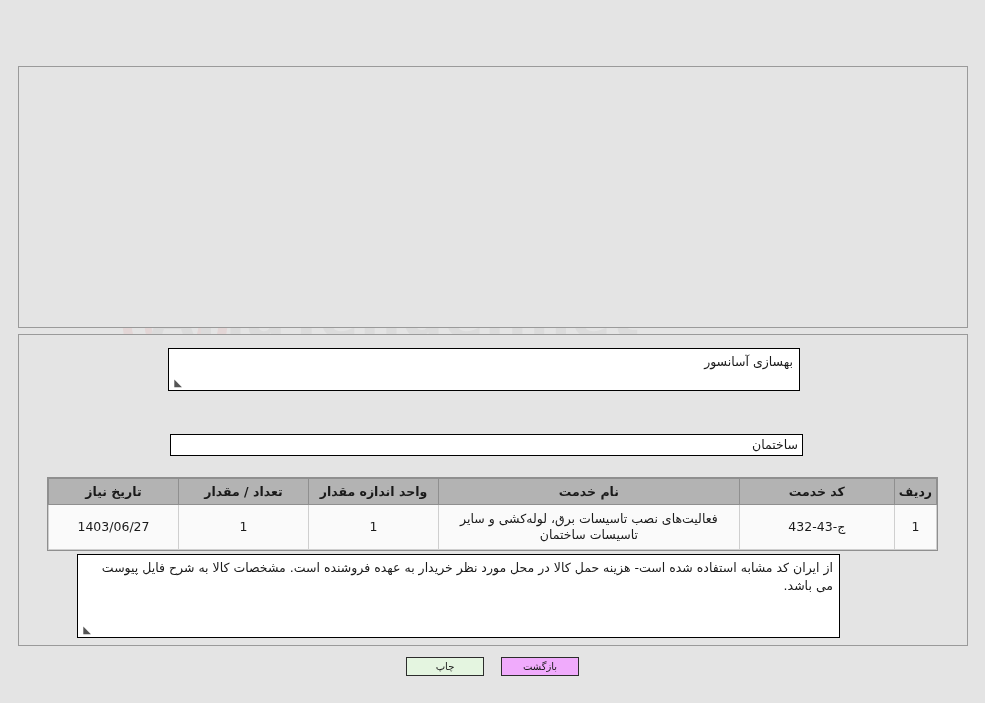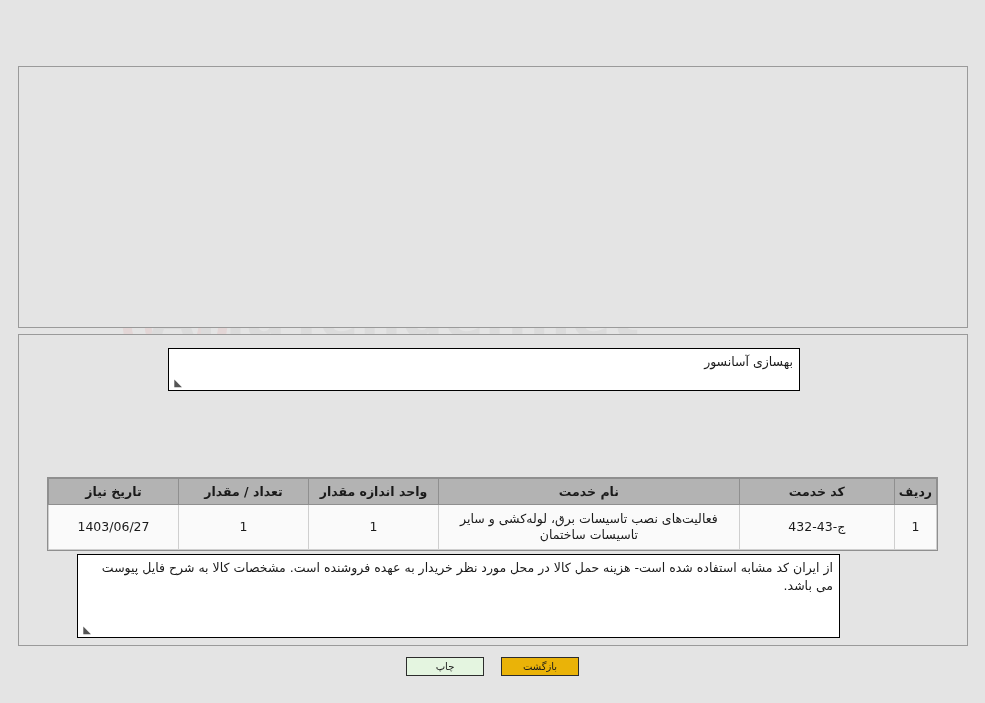--- a/index.html
+++ b/index.html
@@ -213,21 +213,21 @@
     border: 1px solid #2c2c2c;
     font-size: 10px;
     color: #1a1a1a;
     padding: 3px 0;
     width: 78px;
     text-align: center;
     cursor: pointer;
     font-family: "DejaVu Sans", "Liberation Sans", sans-serif;
   }
   .btn-print  { background: #e4f5e0; }
-  .btn-back   { background: #eab308; }
+  .btn-back   { background: #f0abfc; }
 </style>
 </head>
 <body>
 
 <div class="page">
 
   <div class="watermark">
     <svg class="wm-shield" viewBox="0 0 110 125" xmlns="http://www.w3.org/2000/svg">
       <path d="M55 4 L103 22 L103 62 C103 92 80 112 55 121 C30 112 7 92 7 62 L7 22 Z" fill="none" stroke="#e3b8b8" stroke-width="9"></path>
       <path d="M55 30 L82 41 L82 64 C82 82 70 94 55 100 C40 94 28 82 28 64 L28 41 Z" fill="none" stroke="#e3b8b8" stroke-width="7"></path>
@@ -292,20 +292,21 @@
 
   <div class="lbl lbl-bold" style="right:862px; top:354px; width:110px;">شرح کلی نیاز:</div>
   <div class="ta" style="right:185px; top:348px; left:168px; height:43px; z-index:2;">
     <span>بهسازی آسانسور</span>
     <span class="ta-grip">◣</span>
   </div>
 
   <div class="section-h" style="right:862px; top:411px;">اطلاعات خدمات مورد نیاز</div>
 
   <div class="lbl lbl-bold" style="right:862px; top:438px; width:90px;">گروه خدمت:</div>
+  <div class="fld rightp" style="right:182px; top:434px; left:170px; height:22px; z-index:2;">ساختمان</div>
 
   <div class="tbl-wrap">
     <table class="grid">
       <thead>
         <tr>
           <th style="width:42px;">ردیف</th>
           <th style="width:155px;">کد خدمت</th>
           <th>نام خدمت</th>
           <th style="width:130px;">واحد اندازه مقدار</th>
           <th style="width:130px;">تعداد / مقدار</th>

